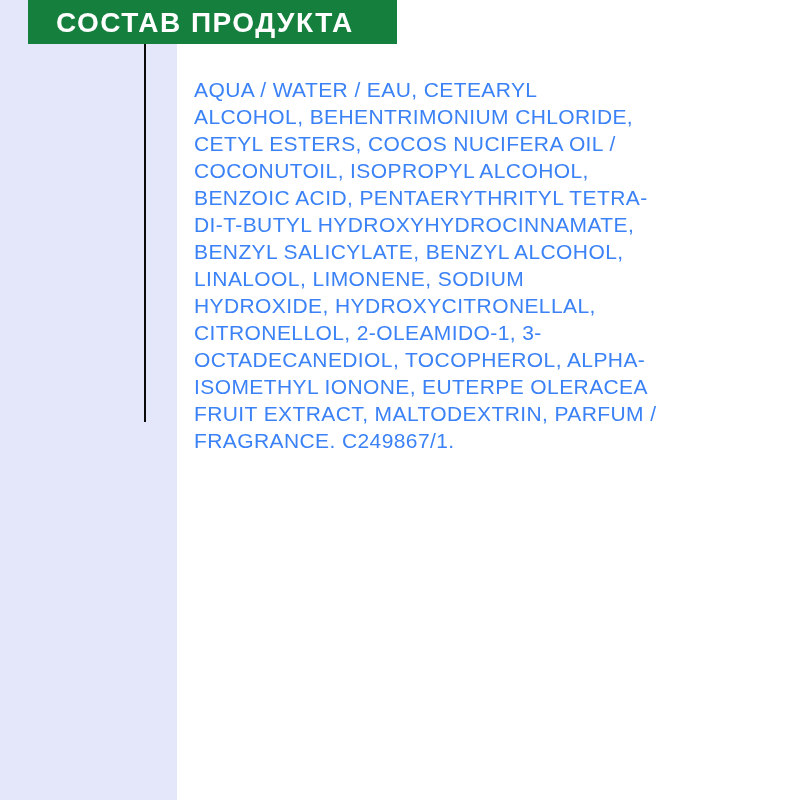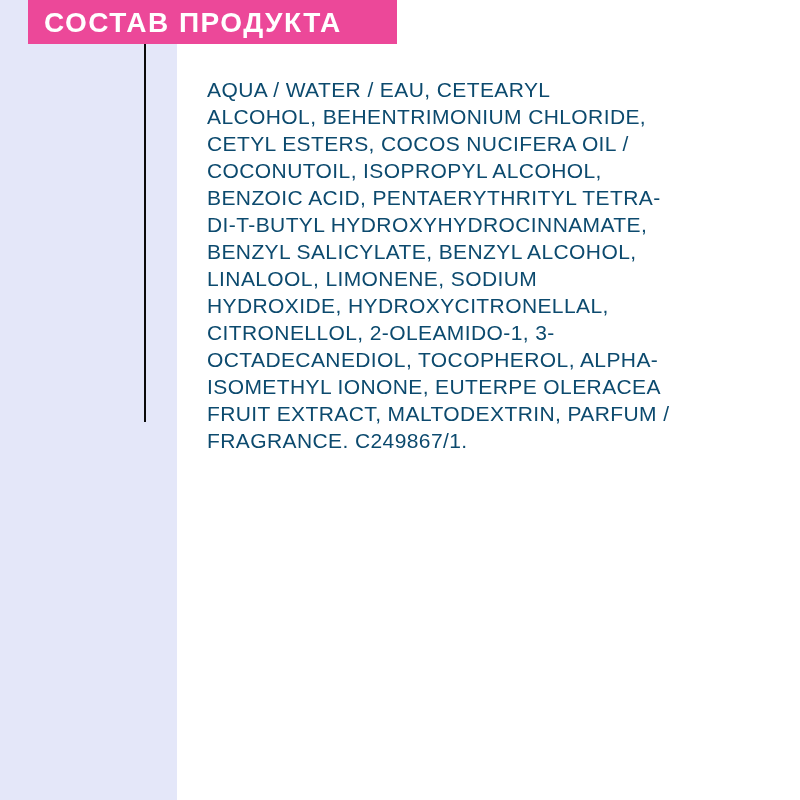--- a/index.html
+++ b/index.html
@@ -29,24 +29,24 @@
     background: #e4e7f9;
   }
 
   
   .header-box {
     position: absolute;
     left: 28px;
     top: 0;
     width: 369px;
     height: 44px;
-    background: #ec4899;
+    background: #15803d;
     display: flex;
     align-items: center;
-    padding-left: 16px;
+    padding-left: 28px;
   }
 
   .header-title {
     color: #ffffff;
     font-size: 28px;
     font-weight: 700;
     letter-spacing: 1.5px;
     white-space: nowrap;
     line-height: 1;
     padding-top: 2px;
@@ -57,27 +57,27 @@
     position: absolute;
     left: 144px;
     top: 44px;
     width: 2px;
     height: 378px;
     background: #0a0a0a;
   }
 
   .ingredients {
     position: absolute;
-    left: 207px;
+    left: 194px;
     top: 76px;
     width: 560px;
     font-size: 21px;
     line-height: 27px;
     letter-spacing: 0.4px;
-    color: #0c4a6e;
+    color: #3b82f6;
     white-space: pre;
     font-weight: 400;
   }
 
   .hashtag {
     position: absolute;
     left: 211px;
     top: 744px;
     font-size: 23px;
     font-weight: 700;

